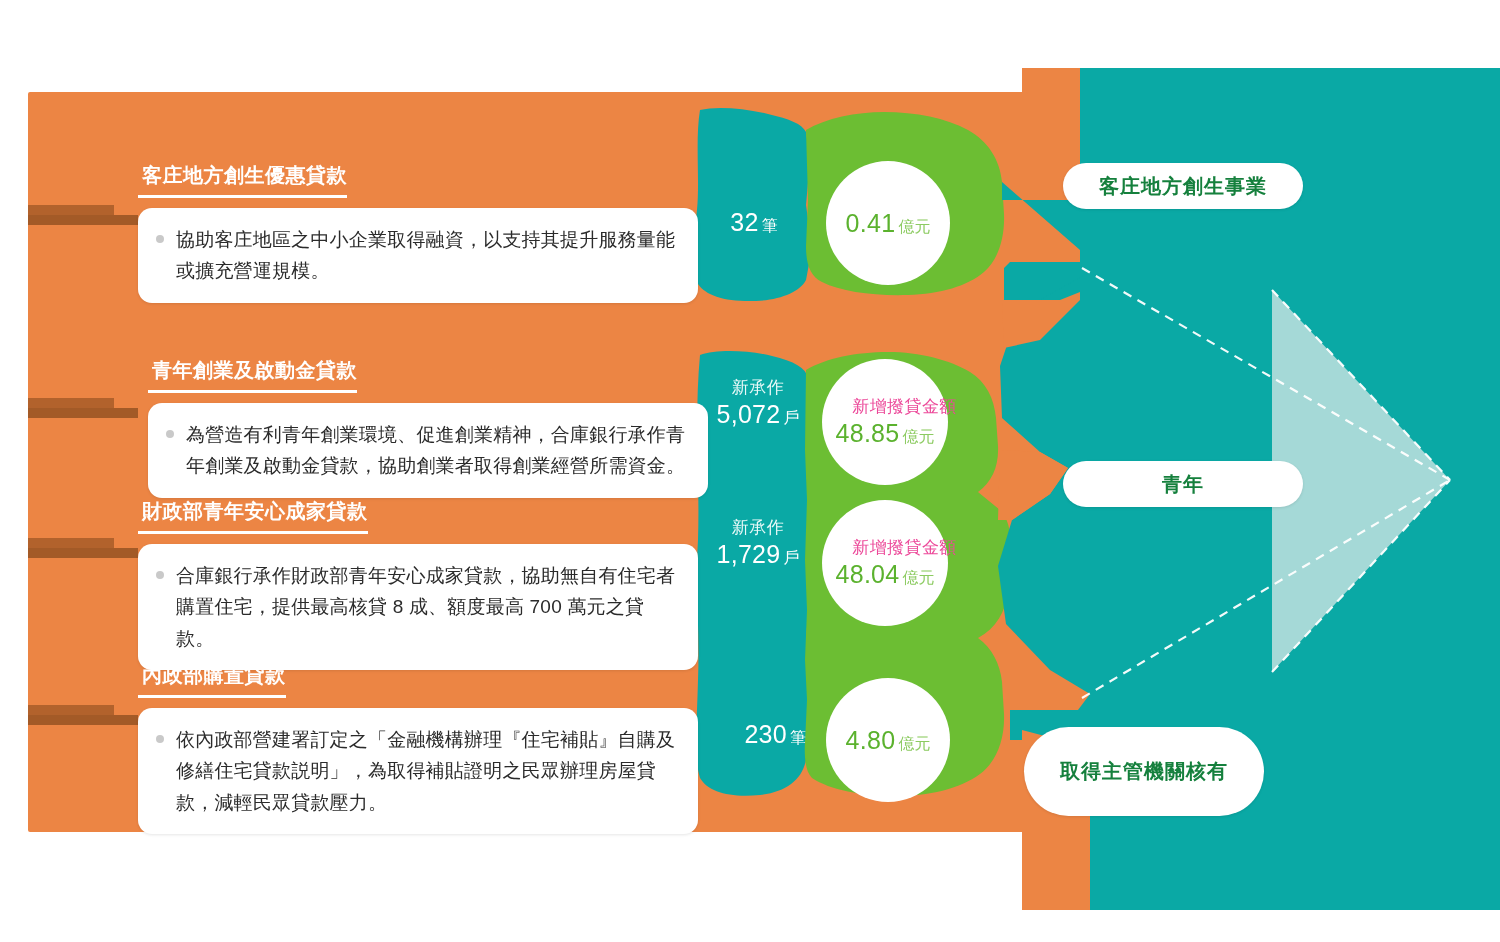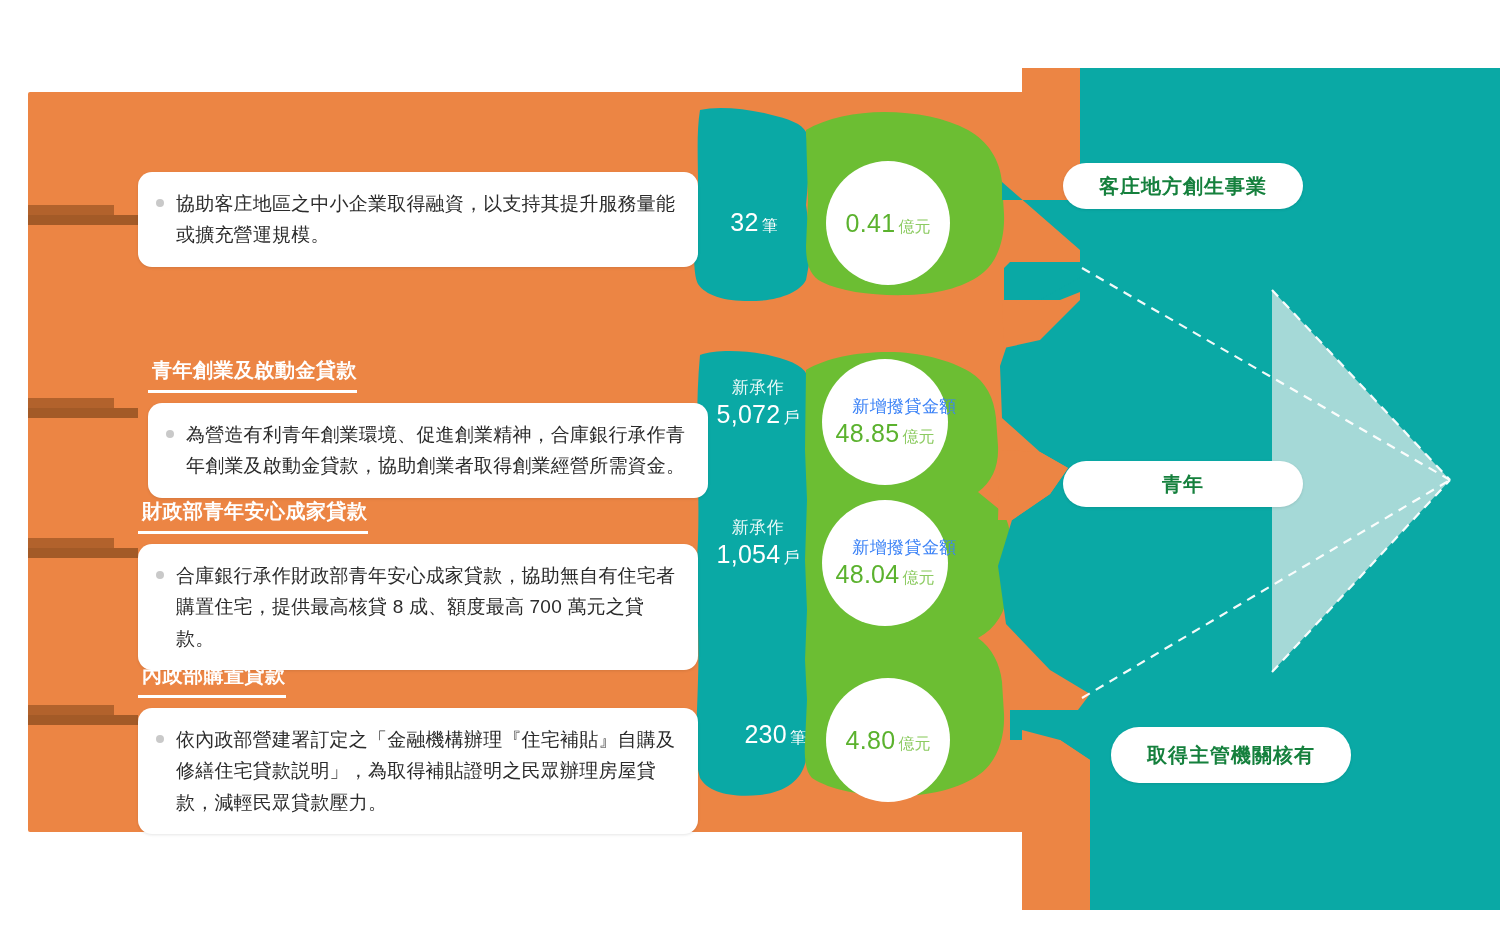--- a/index.html
+++ b/index.html
@@ -118,21 +118,21 @@
     display: flex;
     flex-direction: column;
     align-items: center;
     justify-content: center;
     text-align: center;
     color: #63b730;
   }
   .stat-bubble .label {
     font-size: 17px;
     line-height: 1.3;
-    color: #3b82f6;
+    color: #ec4899;
     letter-spacing: 0.4px;
     white-space: nowrap;
     margin-left: 39px;
   }
   .stat-bubble .value {
     font-size: 25px;
     color: #5bb22e;
     letter-spacing: 0.3px;
     white-space: nowrap;
     margin-top: 32px;
@@ -211,20 +211,21 @@
   <div class="stub" style="left:28px; top:538px;">
     <div class="stub-top"></div>
     <div class="stub-bot"></div>
   </div>
   <div class="stub" style="left:28px; top:705px;">
     <div class="stub-top"></div>
     <div class="stub-bot"></div>
   </div>
 
   <div class="info-block" style="left:138px; top:162px;">
+    <div class="info-title">客庄地方創生優惠貸款</div>
     <div class="info-card">
       <div class="info-row">
         <span class="bullet-dot"></span>
         <span class="info-text">協助客庄地區之中小企業取得融資，以支持其提升服務量能或擴充營運規模。</span>
       </div>
     </div>
   </div>
 
   <div class="info-block" style="left:148px; top:357px;">
     <div class="info-title">青年創業及啟動金貸款</div>
@@ -260,21 +261,21 @@
     <span class="value">32</span><span class="unit">筆</span>
   </div>
 
   <div class="stat-count" style="left:706px; top:377px; width:104px;">
     <span class="label">新承作</span>
     <span class="value">5,072</span><span class="unit">戶</span>
   </div>
 
   <div class="stat-count" style="left:706px; top:517px; width:104px;">
     <span class="label">新承作</span>
-    <span class="value">1,054</span><span class="unit">戶</span>
+    <span class="value">1,729</span><span class="unit">戶</span>
   </div>
 
   <div class="stat-count" style="left:702px; top:720px; width:104px;text-align:right;">
     <span class="value">230</span><span class="unit">筆</span>
   </div>
 
   <div class="stat-bubble" style="left:826px; top:161px; width:124px; height:124px;">
     <div>
       <span class="value">0.41</span><span class="unit">億元</span>
     </div>
@@ -301,17 +302,17 @@
   </div>
 
   <div class="pill" style="left:1063px; top:163px; width:240px; height:46px;">
     <span>客庄地方創生事業</span>
   </div>
 
   <div class="pill" style="left:1063px; top:461px; width:240px; height:46px;">
     <span>青年</span>
   </div>
 
-  <div class="pill" style="left:1111px; top:727px; width:240px; height:56px; flex-direction:row;">
+  <div class="pill" style="left:1024px; top:727px; width:240px; height:89px; flex-direction:row;">
     <span>取得主管機關核有</span>
   </div>
 
 </div>
 
 </body></html>

